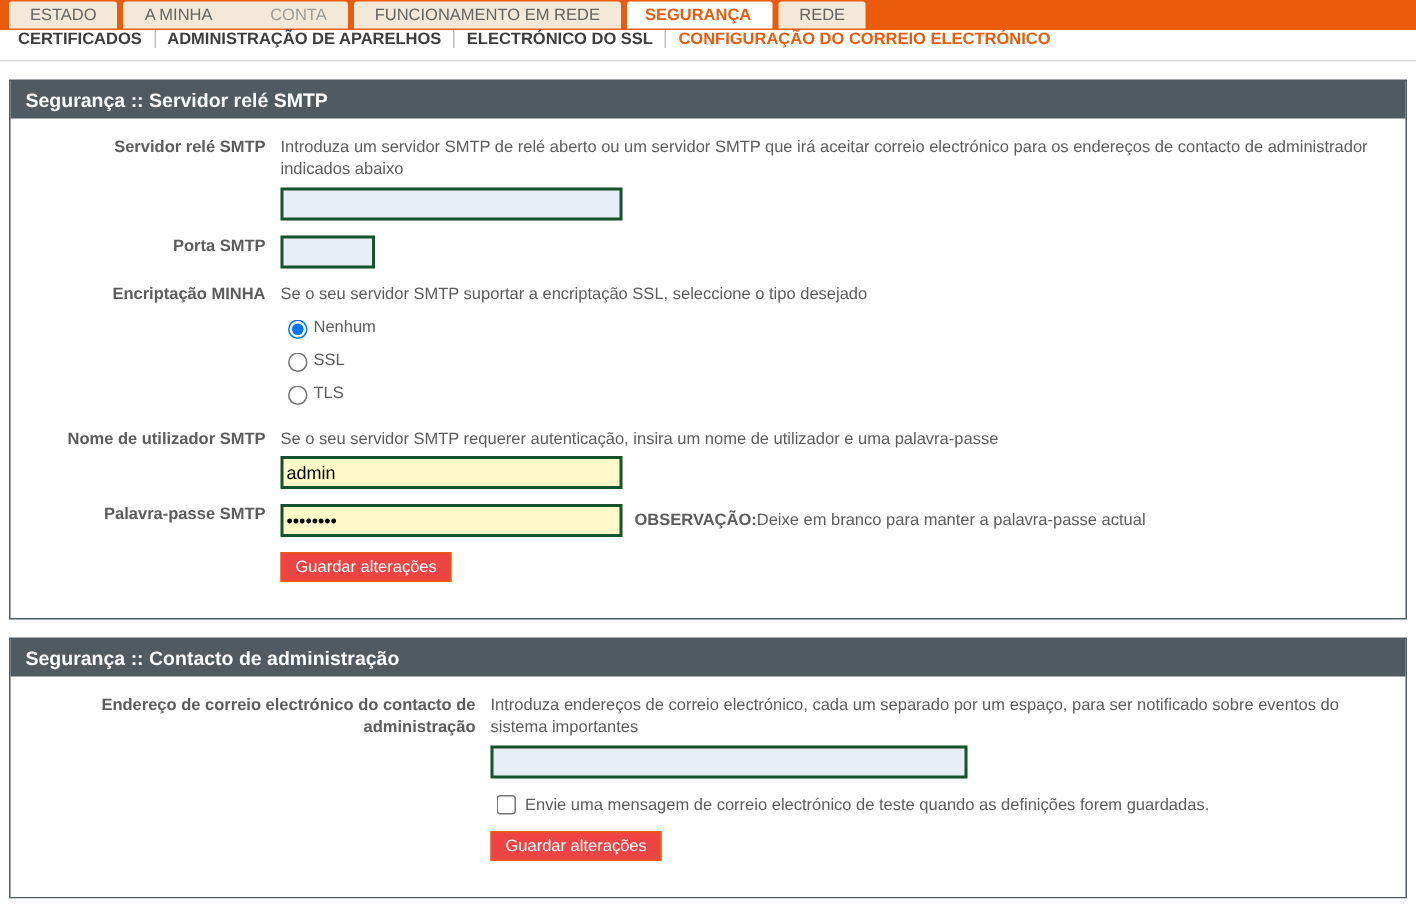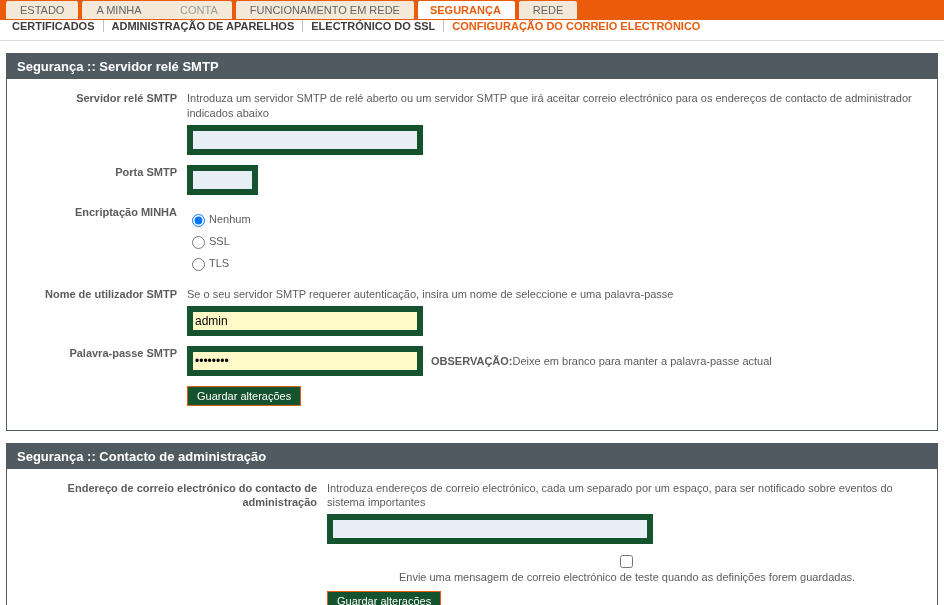--- a/index.html
+++ b/index.html
@@ -91,44 +91,44 @@
     font-size: 11px;
   }
   .desc {
     color: #5c5c5c;
     margin-bottom: 4px;
     line-height: 1.35;
   }
   input[type="text"], input[type="password"] {
     font-size: 12px;
     padding: 1px 2px;
-    border: 6px solid #14532d;
+    border: 2px solid #14532d;
     height: 16px;
     box-sizing: content-box;
   }
   .input-blue {
     background: #e8eef5;
   }
   .input-yellow {
     background: #fffac8;
   }
   .radio-row { margin: 6px 0; display: flex; align-items: center; }
   .radio-row input { margin-right: 4px; }
   .btn {
-    background: #14532d;
+    background: #ef4444;
     color: #ffffff;
     border: 1px solid #ea5b0c;
     font-size: 11px;
     padding: 3px 9px;
     cursor: pointer;
   }
   .note-strong { font-weight: bold; color: #5c5c5c; }
   
   .panel-admin .row > .label { width: 300px; }
-  .check-row { margin: 8px 0 8px 0; display: flex; align-items: center; flex-direction: column; }
+  .check-row { margin: 8px 0 8px 0; display: flex; align-items: center; }
   .check-row input { margin-right: 6px; }
 </style>
 </head>
 <body>
 
 <div class="tabs">
   <div class="tab">ESTADO</div>
   <div class="tab">
     <span>A MINHA </span><span class="grey">CONTA</span>
   </div>
@@ -159,39 +159,40 @@
     <div class="row">
       <div class="label">Porta SMTP</div>
       <div class="content">
         <input type="text" class="input-blue" style="width: 55px;" value="">
       </div>
     </div>
 
     <div class="row">
       <div class="label">Encriptação MINHA</div>
       <div class="content">
+        <div class="desc">Se o seu servidor SMTP suportar a encriptação SSL, seleccione o tipo desejado</div>
         <div class="radio-row">
           <input type="radio" name="enc" checked="" style="">
           <span>Nenhum</span>
         </div>
         <div class="radio-row">
           <input type="radio" name="enc" style="">
           <span>SSL</span>
         </div>
         <div class="radio-row">
           <input type="radio" name="enc" style="">
           <span>TLS</span>
         </div>
       </div>
     </div>
 
     <div class="row">
       <div class="label">Nome de utilizador SMTP</div>
       <div class="content">
-        <div class="desc">Se o seu servidor SMTP requerer autenticação, insira um nome de seleccione e uma palavra-passe</div>
+        <div class="desc">Se o seu servidor SMTP requerer autenticação, insira um nome de utilizador e uma palavra-passe</div>
         <input type="text" class="input-yellow" style="width: 220px;" value="admin">
       </div>
     </div>
 
     <div class="row">
       <div class="label">Palavra-passe SMTP</div>
       <div class="content" style="display:flex;align-items:center;">
         <input type="password" class="input-yellow" style="width: 220px; margin-right: 8px;" value="••••••••">
         <span class="note-strong">OBSERVAÇÃO:</span>
         <span> Deixe em branco para manter a palavra-passe actual</span>

